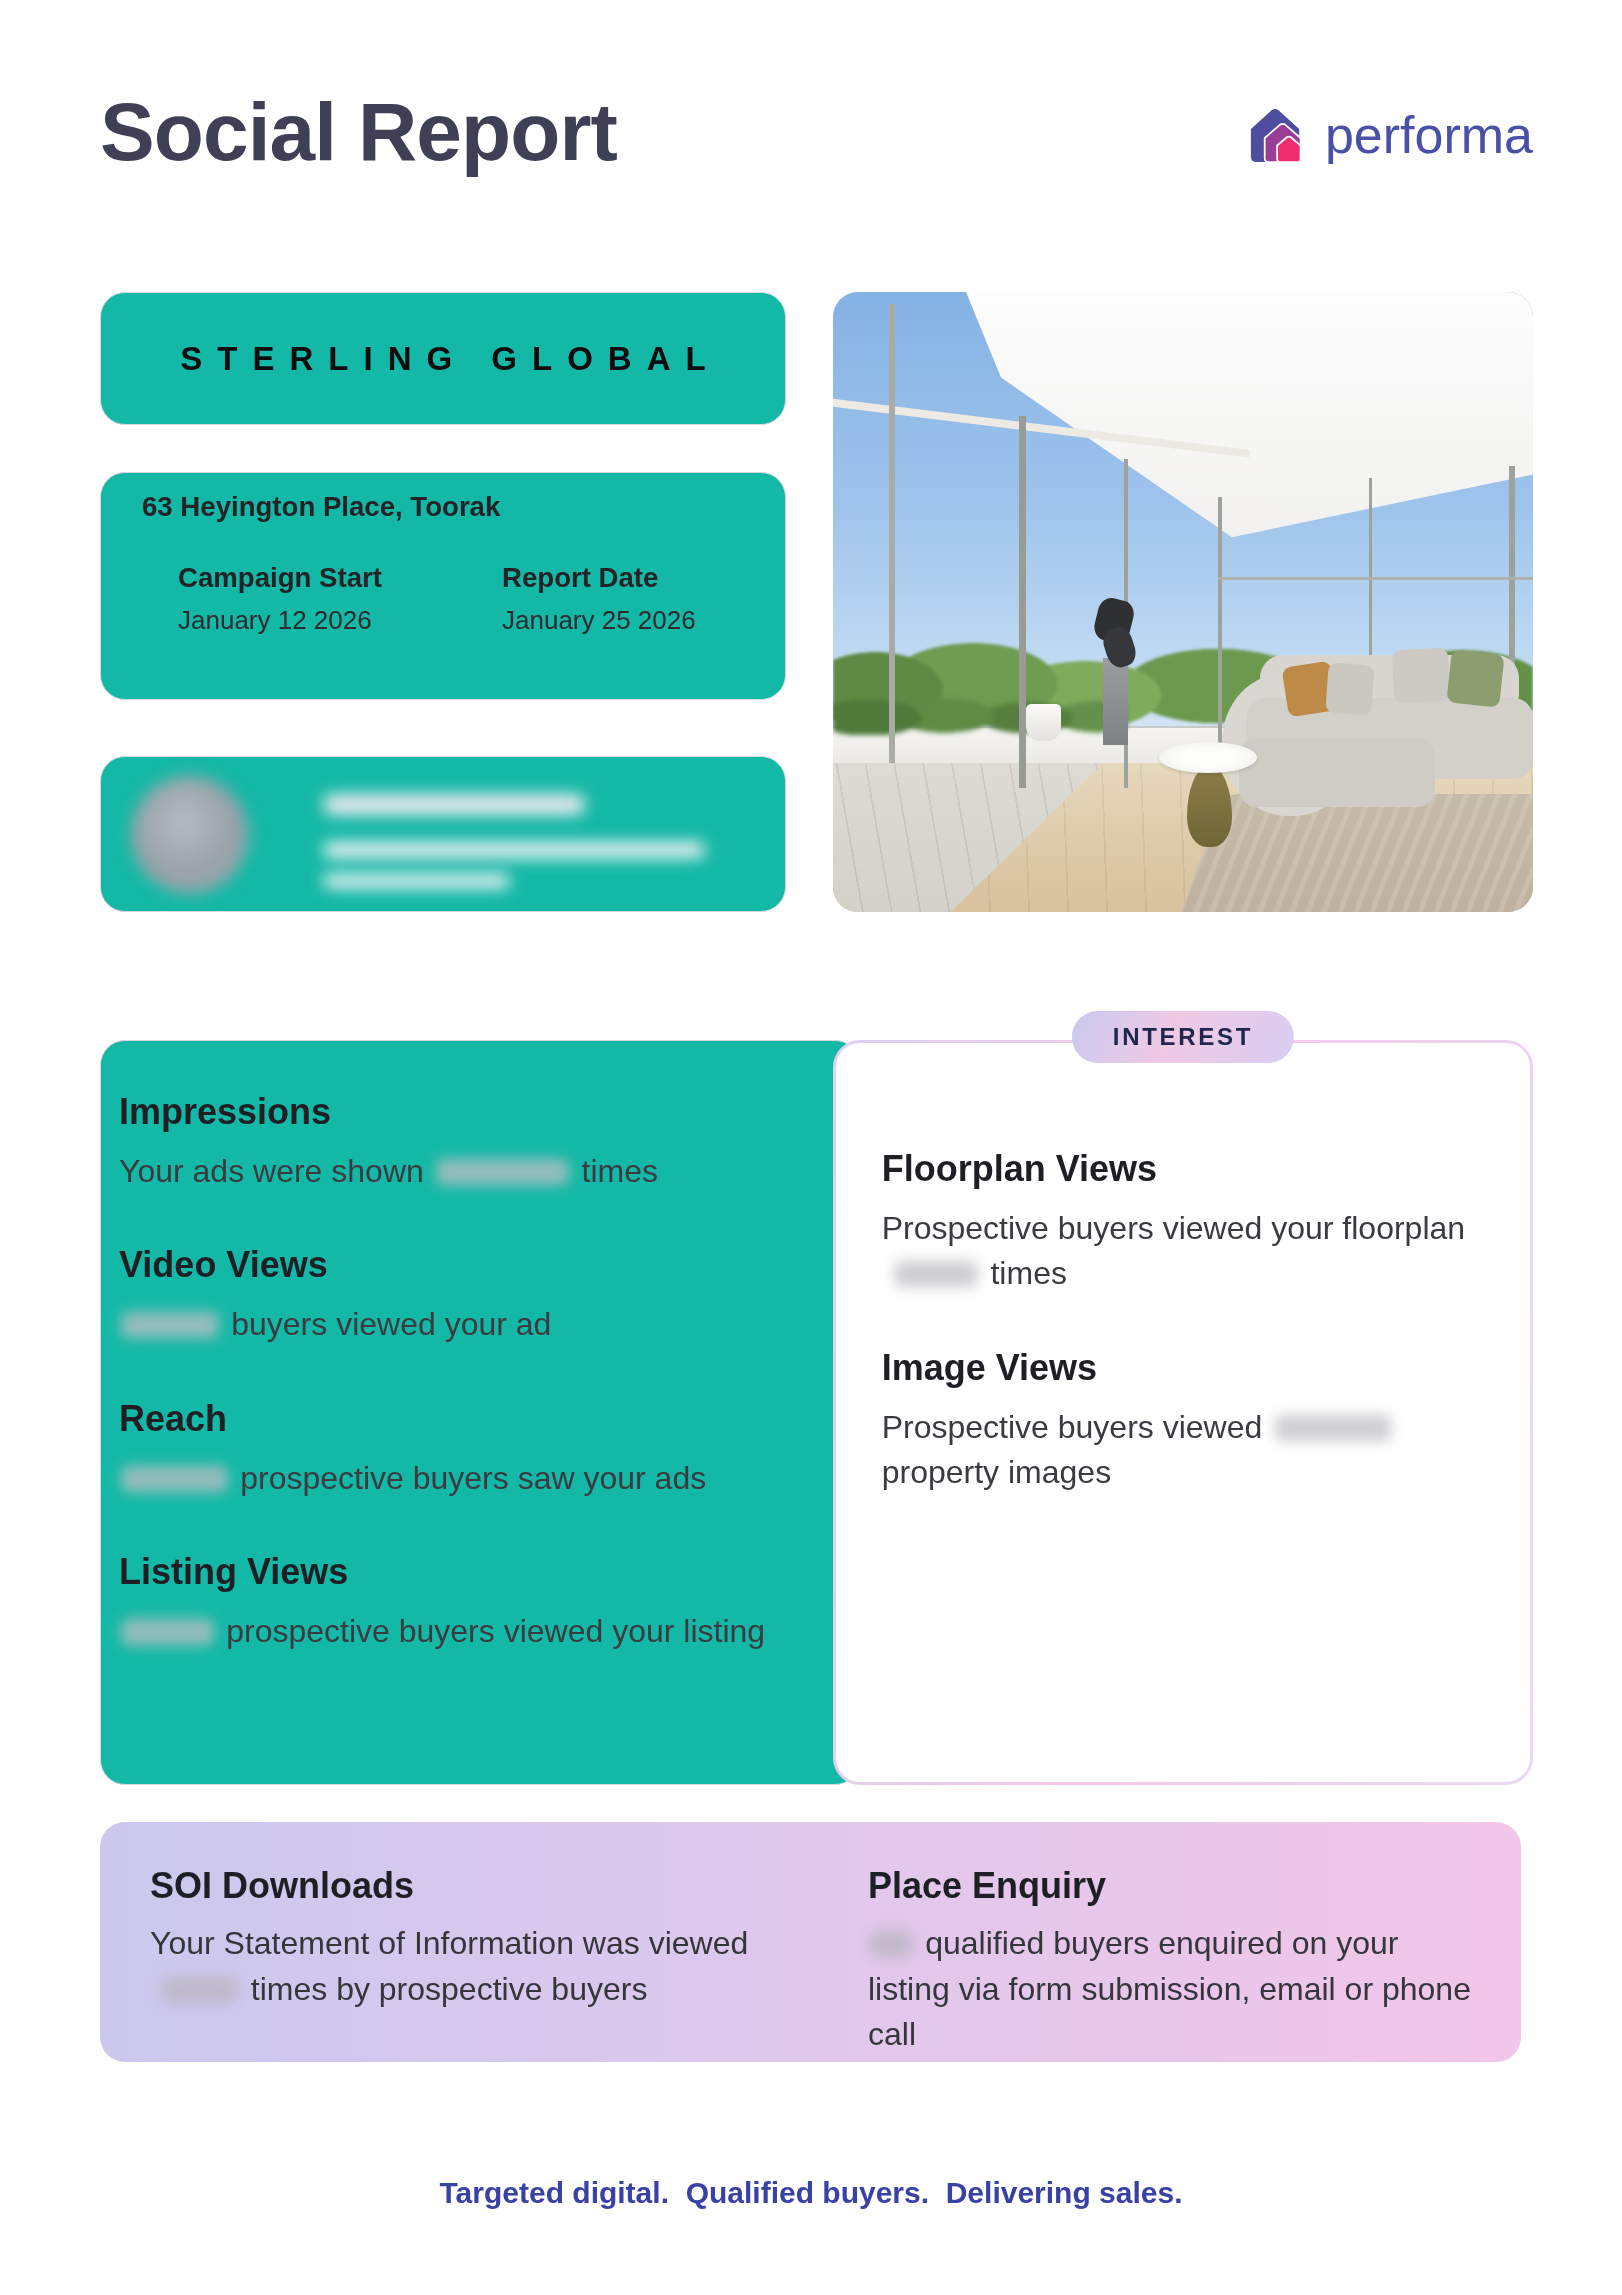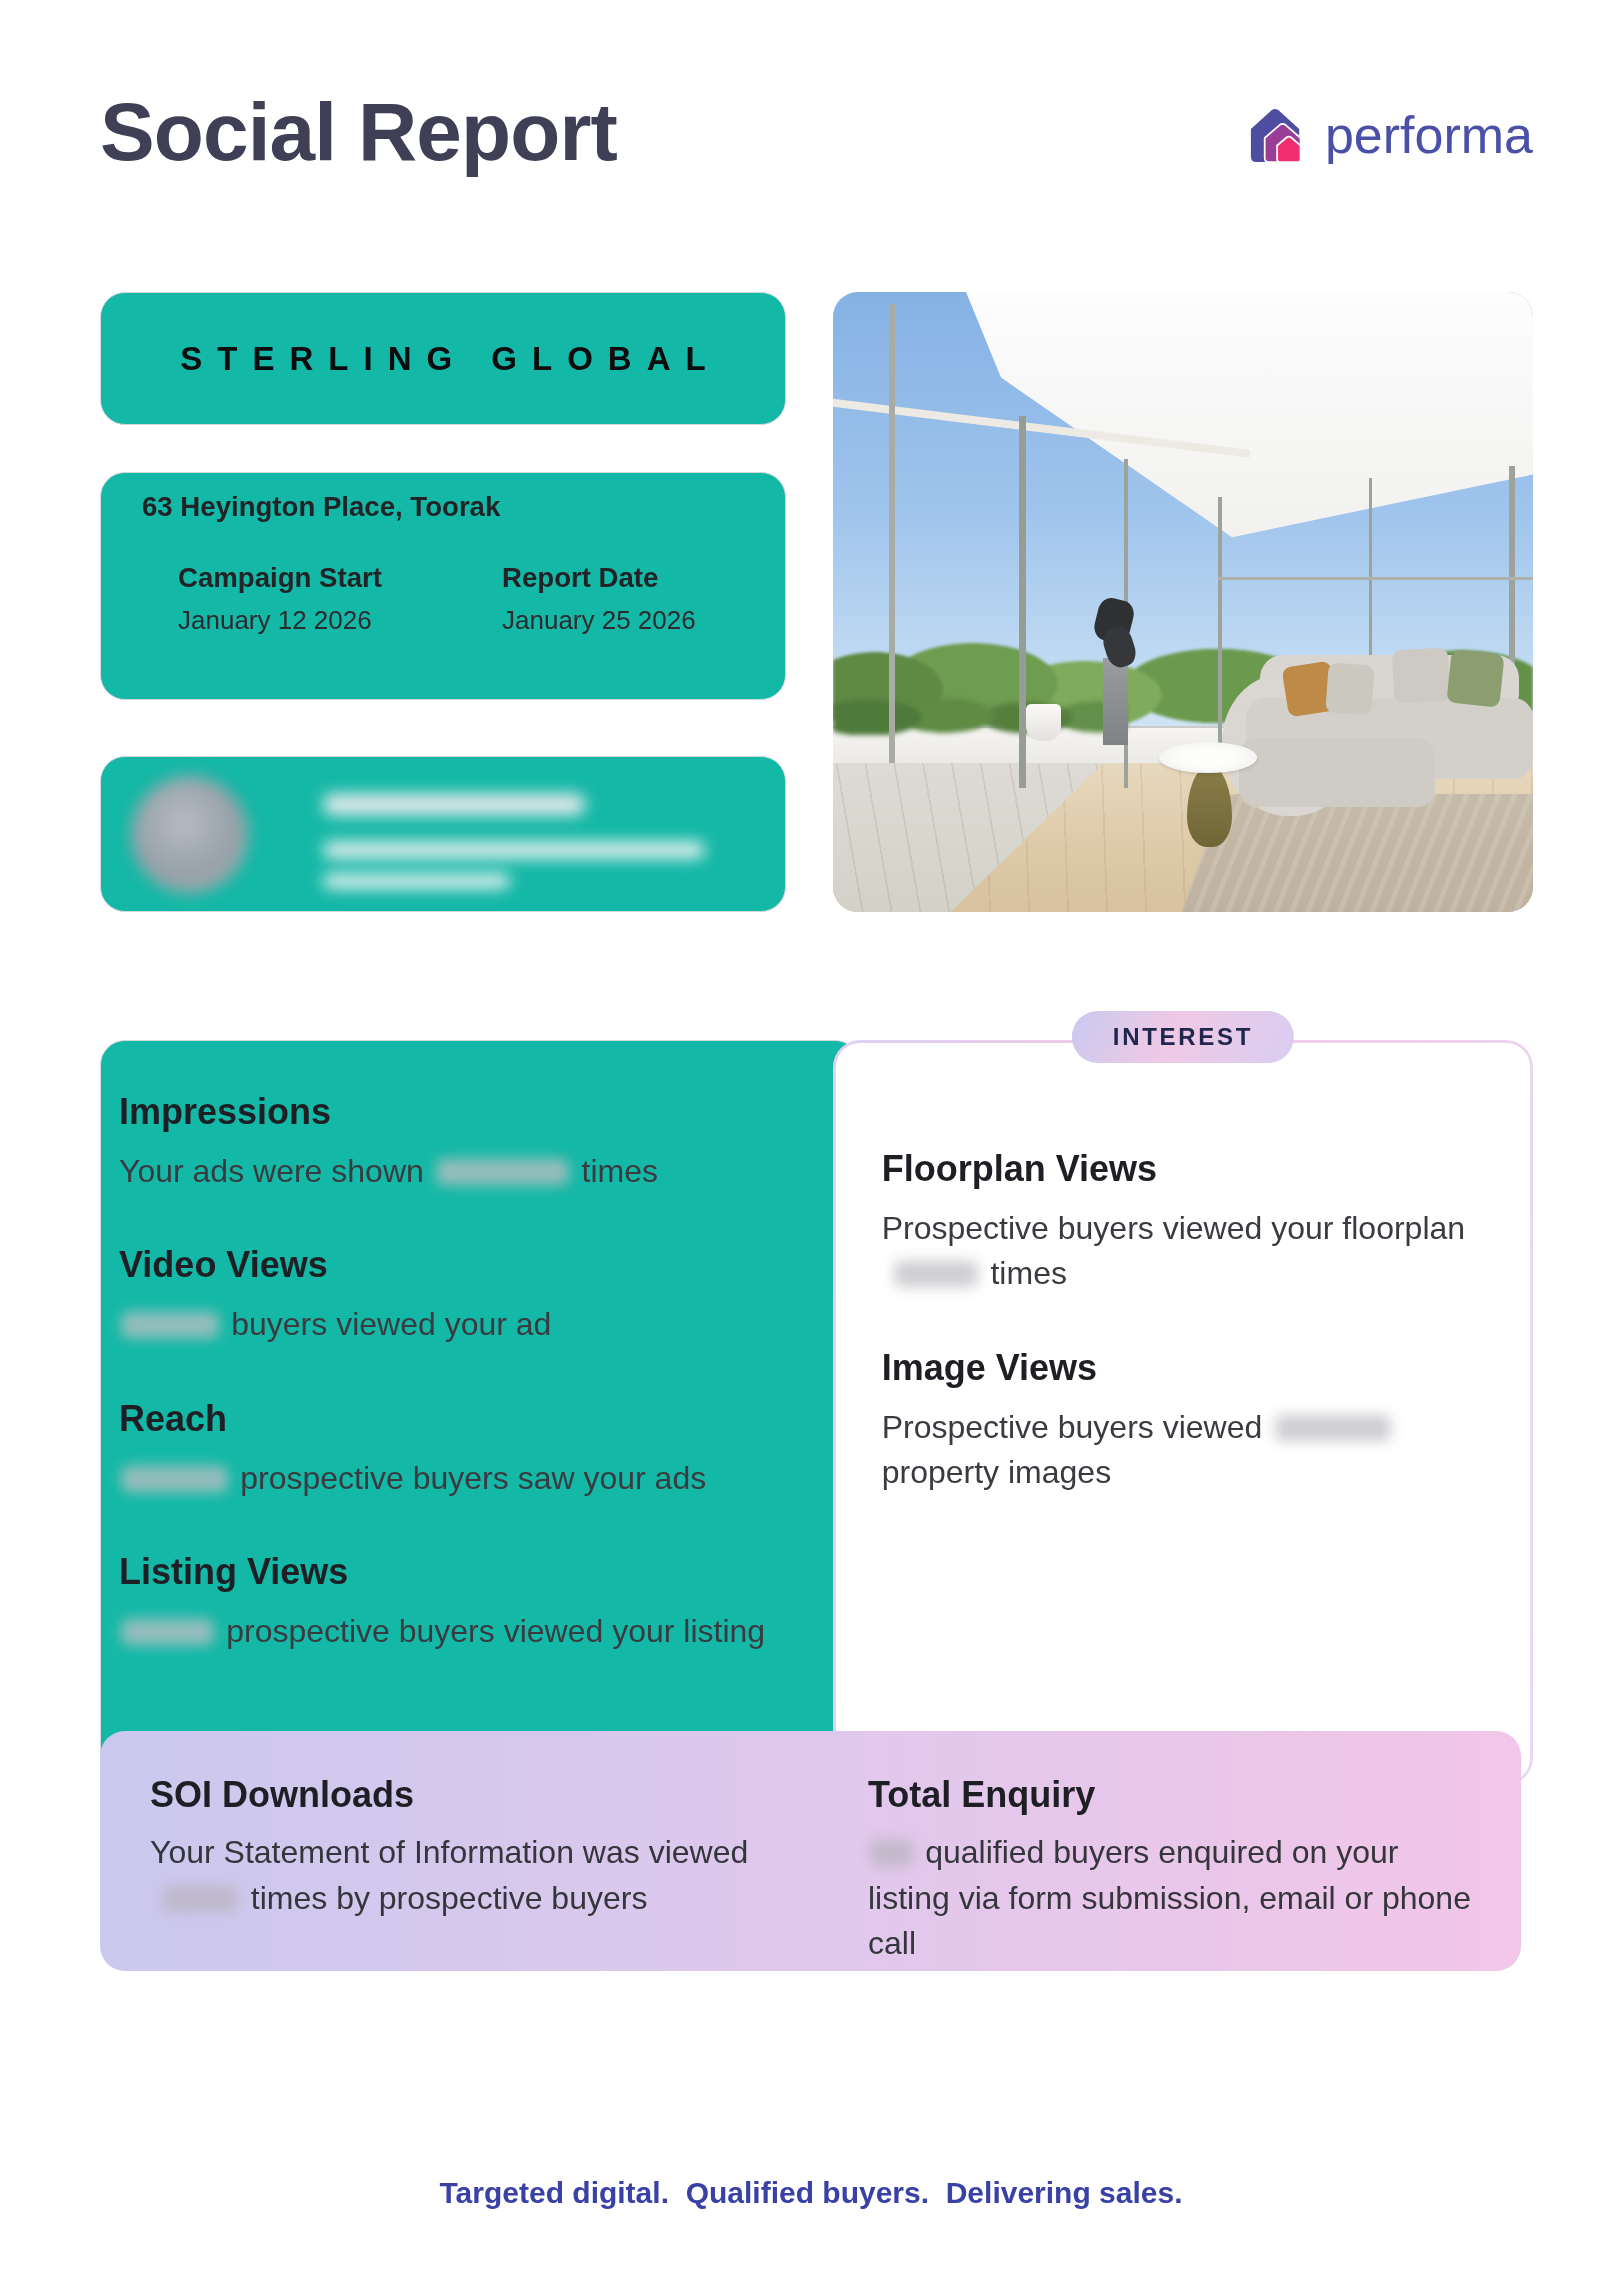--- a/index.html
+++ b/index.html
@@ -160,21 +160,21 @@
     height:52px; padding:0 41px; border-radius:888px;
     display:flex; align-items:center;
     background:linear-gradient(115deg,#C9C9EF 0%,#EFC9E5 45%,#D9CDF2 100%);
   }
   .interest-badge span{
     font-size:24px; font-weight:700; letter-spacing:2.7px; color:var(--badge-text);
     white-space:nowrap;
   }
   
   .bottom-card{
-    position:absolute; left:100px; top:1731px; width:1421px; height:240px;
+    position:absolute; left:100px; top:1822px; width:1421px; height:240px;
     border-radius:25px; padding:43px 50px 27px 50px;
     background:linear-gradient(90deg,#CBC8EE 0%,#E0C8EC 52%,#F2C6E8 100%);
     display:grid; grid-template-columns:620px 1fr; column-gap:98px;
   }
   .bottom-card h3{font-size:36px; font-weight:700; color:var(--heading); margin-bottom:14.2px;}
   .bottom-card p{font-size:32px; line-height:1.42; color:#35363C;}
   .bottom-card .redacted{background:#b9b4bf;}
   
   .footer-tagline{
     position:absolute; left:0; right:0; top:2176px; text-align:center;
@@ -287,19 +287,19 @@
     </div>
   </div>
 </div>
 
 <div class="bottom-card">
   <div>
     <h3 data-bind="metrics.soi_downloads.title">SOI Downloads</h3>
     <p><span data-bind="metrics.soi_downloads.before">Your Statement of Information was viewed</span><span class="redacted w85"></span><span data-bind="metrics.soi_downloads.after">times by prospective buyers</span></p>
   </div>
   <div>
-    <h3 data-bind="metrics.total_enquiry.title">Total Enquiry</h3>
+    <h3 data-bind="metrics.total_enquiry.title">Place Enquiry</h3>
     <p><span data-bind="metrics.total_enquiry.before"></span><span class="redacted w48"></span><span data-bind="metrics.total_enquiry.after">qualified buyers enquired on your listing via form submission, email or phone call</span></p>
   </div>
 </div>
 
 <div class="footer-tagline" data-bind="page.footer_tagline">Targeted digital.  Qualified buyers.  Delivering sales.</div>
 
 
 </body></html>

